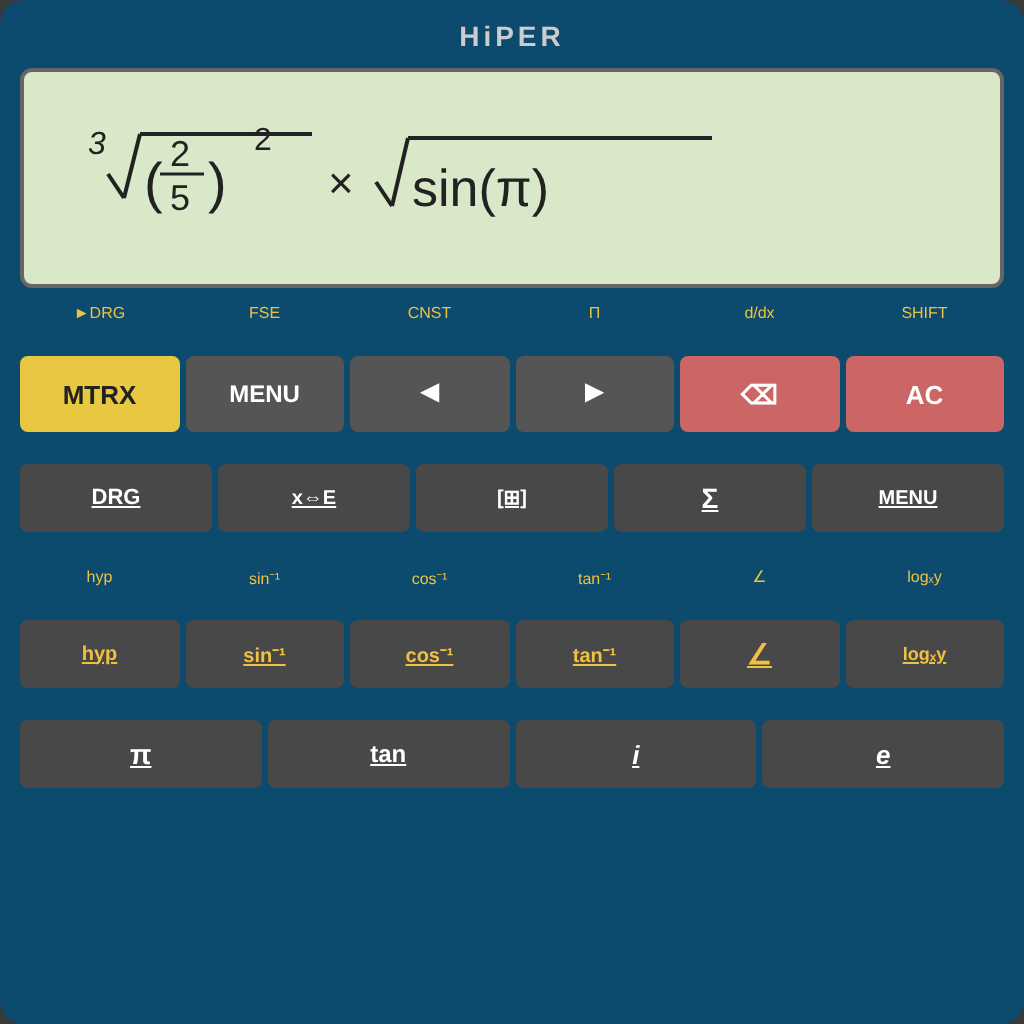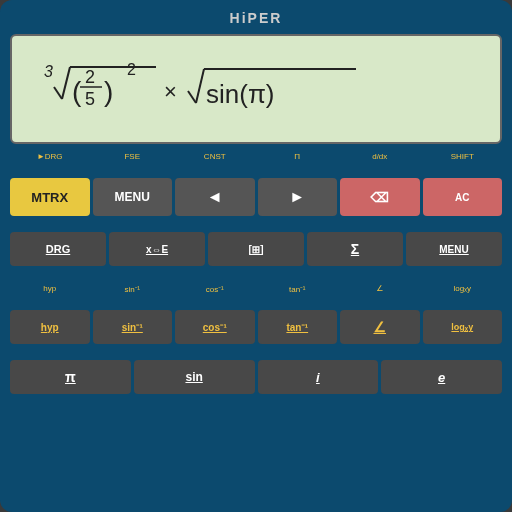--- a/index.html
+++ b/index.html
@@ -104,21 +104,21 @@
     .btn-backspace {
       background: #cc6666;
       color: #ffffff;
       font-size: 13px;
       height: 38px;
     }
 
     .btn-ac {
       background: #cc6666;
       color: #ffffff;
-      font-size: 10px;
+      font-size: 13px;
       height: 38px;
     }
 
     .btn-dark {
       background: #484848;
       color: #ffffff;
       font-size: 12px;
       height: 34px;
       text-decoration: underline;
     }
@@ -221,19 +221,19 @@
       <button class="btn btn-dark" style="color:#f0c040;font-size:10px;">sin⁻¹</button>
       <button class="btn btn-dark" style="color:#f0c040;font-size:10px;">cos⁻¹</button>
       <button class="btn btn-dark" style="color:#f0c040;font-size:10px;">tan⁻¹</button>
       <button class="btn btn-dark" style="color:#f0c040;font-size:14px;">∠</button>
       <button class="btn btn-dark" style="color:#f0c040;font-size:9px;">logₓy</button>
     </div>
 
 
     <div class="btn-row">
       <button class="btn btn-dark" style="font-size:14px;">π</button>
-      <button class="btn btn-dark" style="font-size:12px;">sin</button>
+      <button class="btn btn-dark" style="font-size:12px;">tan</button>
       <button class="btn btn-dark" style="font-size:13px;font-style:italic;">i</button>
       <button class="btn btn-dark" style="font-size:13px;font-style:italic;">e</button>
     </div>
 
   </div>
 </div>
 
 </body></html>

